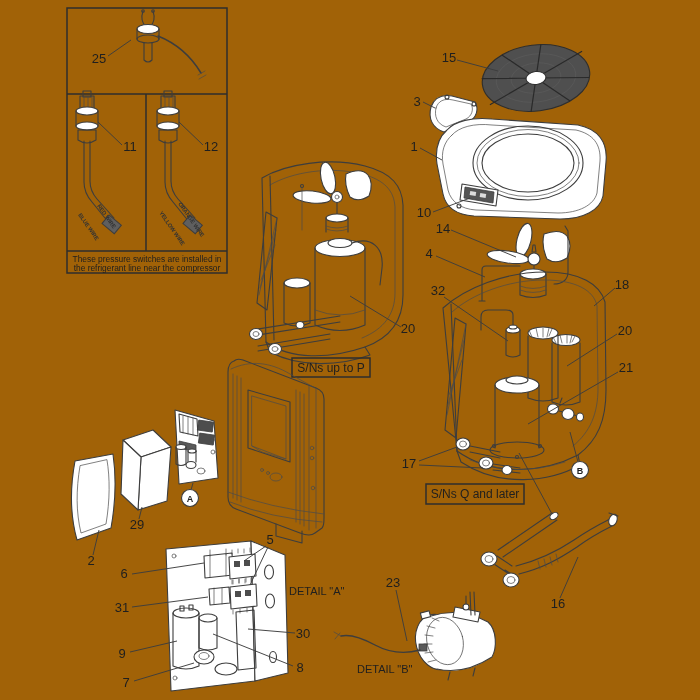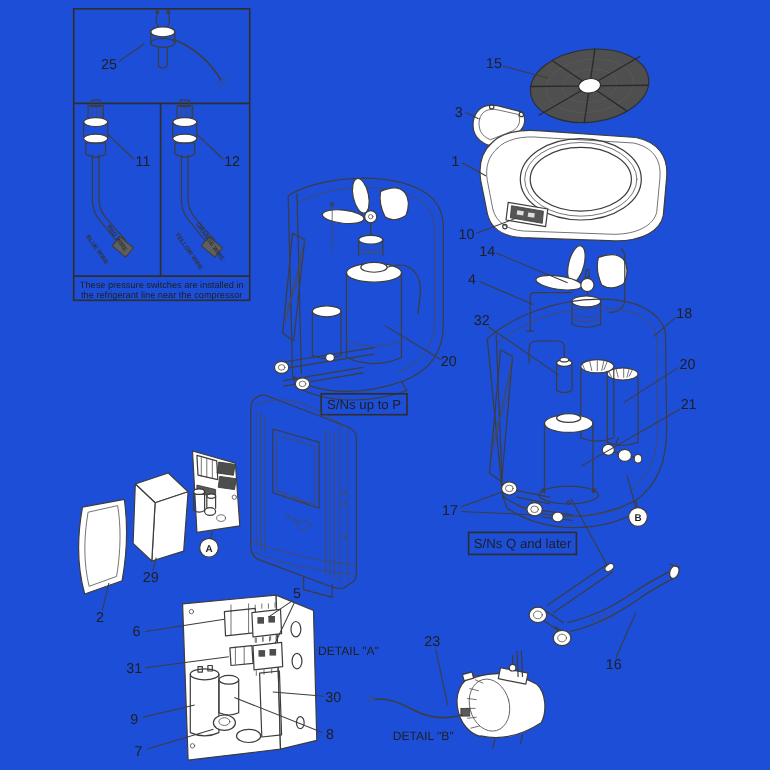--- a/index.html
+++ b/index.html
@@ -1,16 +1,16 @@
 <!DOCTYPE html>
 <html><head>
 <meta charset="utf-8">
 <style>
   html,body{margin:0;padding:0;background:#ffffff;}
-  #stage{position:relative;width:700px;height:700px;background:#1d4ed8;overflow:hidden;
+  #stage{position:relative;width:700px;height:700px;background:#a16207;overflow:hidden;
          font-family:"Liberation Sans",sans-serif;}
   svg{display:block}
   .ln{fill:none;stroke:#3d3d3d;stroke-width:1.1;stroke-linecap:round;stroke-linejoin:round;}
   .lnf{fill:#ffffff;stroke:#3d3d3d;stroke-width:1.1;stroke-linecap:round;stroke-linejoin:round;}
   .thin{fill:none;stroke:#4a4a4a;stroke-width:0.7;stroke-linecap:round;}
   .ldr{fill:none;stroke:#3d3d3d;stroke-width:0.95;}
   .box{fill:none;stroke:#2e2e2e;stroke-width:1.5;}
   .num{font-size:13px;fill:#1f1f1f;text-anchor:middle;}
   .boxlbl{font-size:12px;fill:#1f1f1f;text-anchor:middle;}
   .detail{font-size:11px;fill:#1f1f1f;}

